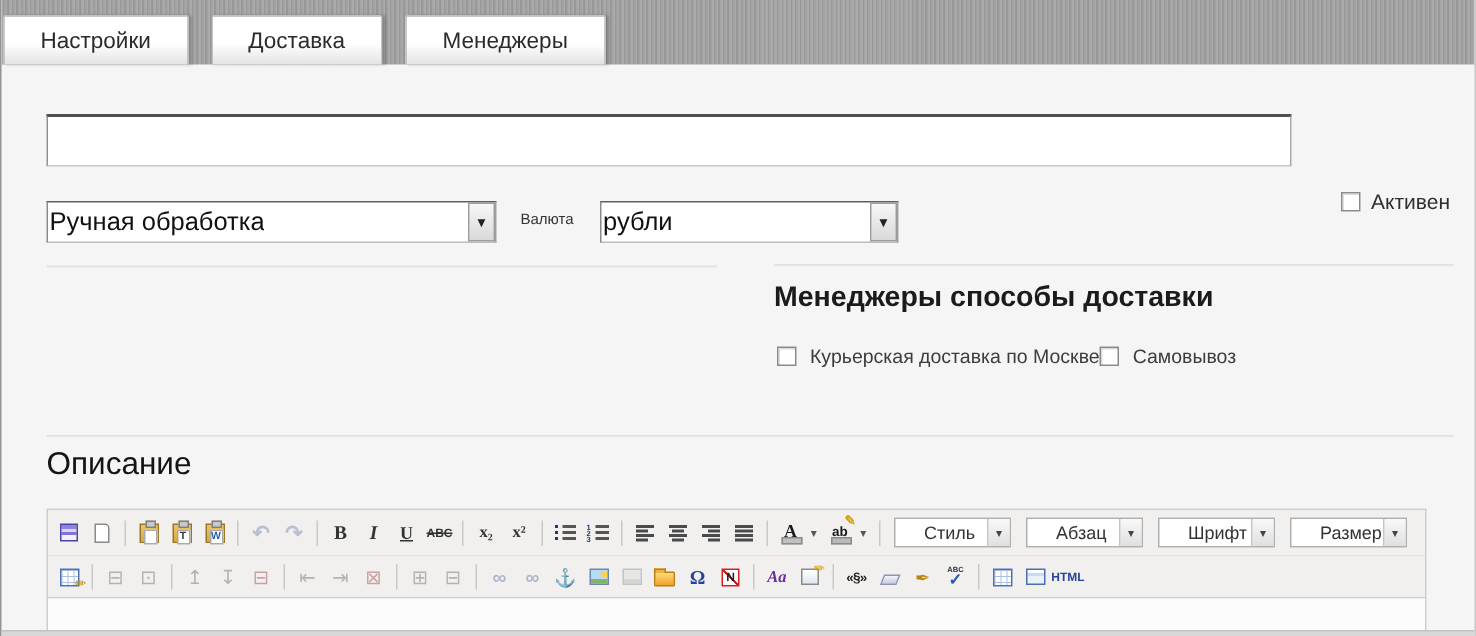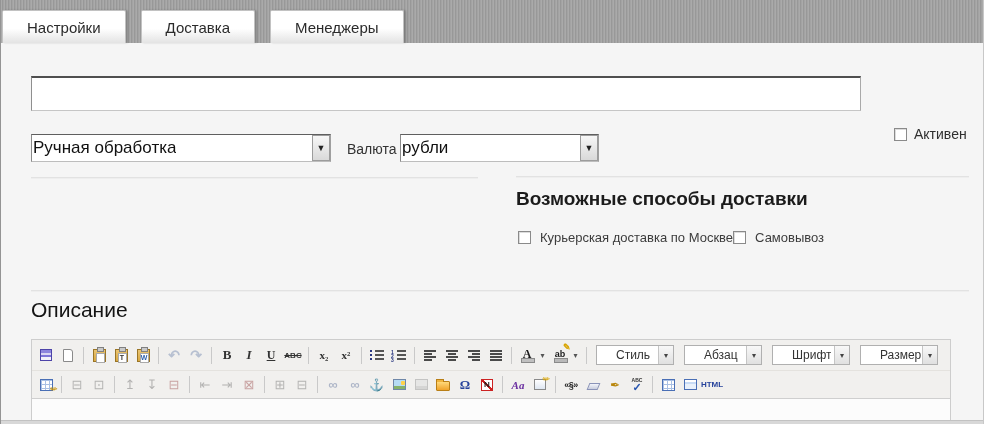--- a/index.html
+++ b/index.html
@@ -28,21 +28,21 @@
   .active-row .lab{font-size:14px;color:#2f2f2f;}
 
   .bigselect{position:absolute;top:134px;height:28px;background:#fff;display:flex;align-items:center;
       border-style:solid;border-width:1px;border-color:#5f5f5f #9f9f9f #bdbdbd #8a8a8a;padding-left:1px;
       font-size:17px;color:#111;cursor:default;}
   .bigselect .val{white-space:nowrap;overflow:hidden;}
   .bs-arrow{margin-left:auto;width:18px;align-self:stretch;display:flex;align-items:center;justify-content:center;
       background:linear-gradient(180deg,#f7f7f7,#d9d9d9);border:1px solid #9c9c9c;font-size:9px;color:#222;}
   .sel-processing{left:30px;width:300px;}
   .sel-currency{left:399px;width:199px;}
-  .currency-label{position:absolute;left:346px;top:141px;font-size:14px;color:#333;}
+  .currency-label{position:absolute;left:346px;top:141px;font-size:10px;color:#333;}
 
   .divider{position:absolute;height:2px;background:linear-gradient(180deg,#dcdcdc,#f4f4f4);}
   .div-left{left:30px;top:177px;width:447px;}
   .div-right{left:515px;top:176px;width:453px;}
   .div-full{left:30px;top:290px;width:938px;}
 
   
   .delivery-title{position:absolute;left:515px;top:188px;font-size:19px;font-weight:bold;color:#1b1b1b;}
   .delivery-options{position:absolute;left:517px;top:224px;display:flex;flex-direction:row;}
   .opt{display:flex;align-items:center;gap:9px;height:27px;cursor:default;}
@@ -179,21 +179,21 @@
   <span class="currency-label">Валюта</span>
 
   <div class="bigselect sel-currency">
     <span class="val">рубли</span>
     <span class="bs-arrow">▼</span>
   </div>
 
   <div class="divider div-left"></div>
   <div class="divider div-right"></div>
 
-  <div class="delivery-title">Возможные способы доставки</div>
+  <div class="delivery-title">Менеджеры способы доставки</div>
   <div class="delivery-options">
       <label class="opt">
         <span class="cb"></span>
         <span class="optlab">Курьерская доставка по Москве</span>
       </label>
       <label class="opt">
         <span class="cb"></span>
         <span class="optlab">Самовывоз</span>
       </label>
     </div>

